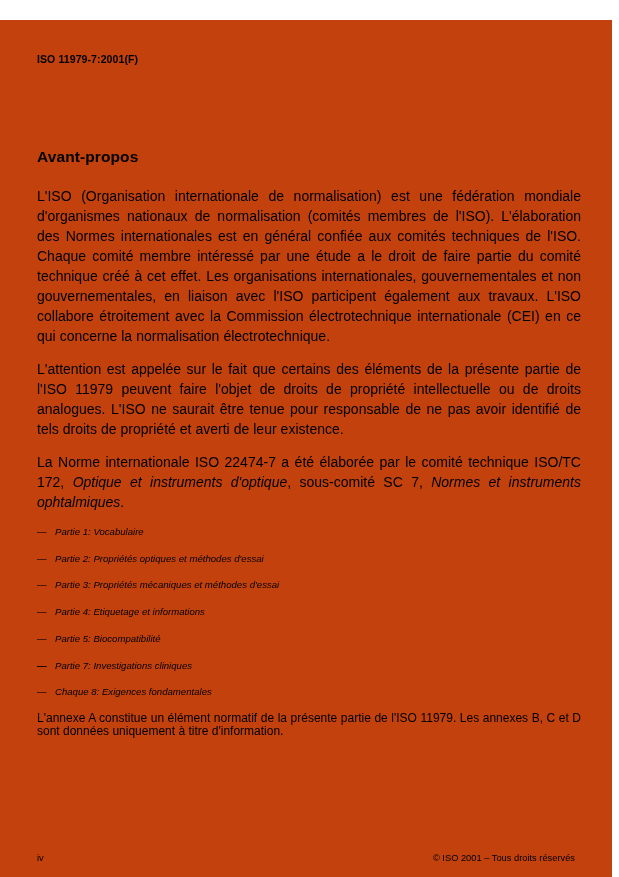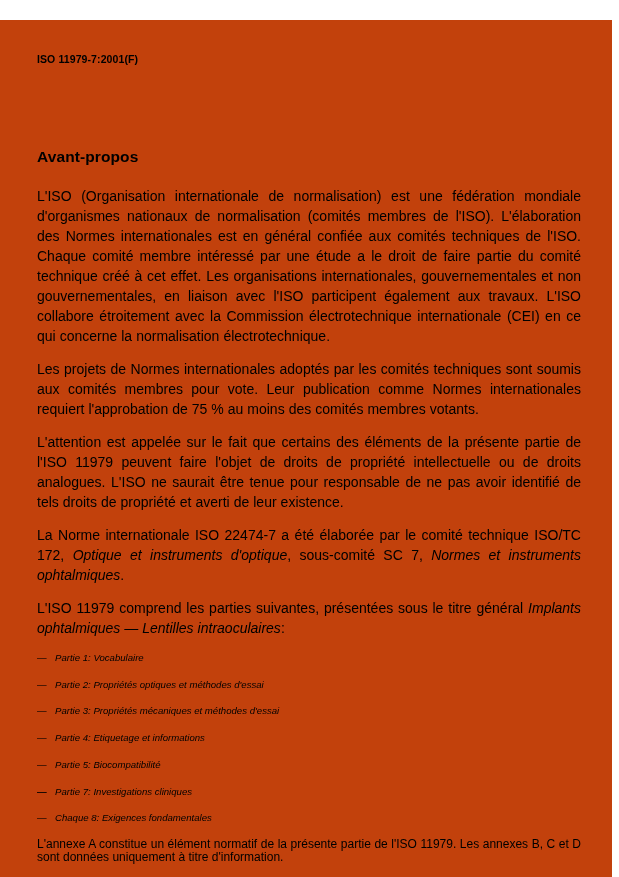--- a/index.html
+++ b/index.html
@@ -100,27 +100,25 @@
 
   <div class="doc-header">ISO 11979-7:2001(F)</div>
 
   <div class="content">
 
     <h1 class="section-title">Avant-propos</h1>
 
     <p class="para">L'ISO (Organisation internationale de normalisation) est une fédération mondiale d'organismes nationaux de normalisation (comités membres de l'ISO). L'élaboration des Normes internationales est en général confiée aux comités techniques de l'ISO. Chaque comité membre intéressé par une étude a le droit de faire partie du comité technique créé à cet effet. Les organisations internationales, gouvernementales et non gouvernementales, en liaison avec l'ISO participent également aux travaux. L'ISO collabore étroitement avec la Commission électrotechnique internationale (CEI) en ce qui concerne la normalisation électrotechnique.</p>
 
 
-    <p class="para">Les projets de Normes internationales adoptés par les comités techniques sont soumis aux comités membres pour vote. Leur publication comme Normes internationales requiert l'approbation de 75 % au moins des comités membres votants.</p>
 
     <p class="para">L'attention est appelée sur le fait que certains des éléments de la présente partie de l'ISO 11979 peuvent faire l'objet de droits de propriété intellectuelle ou de droits analogues. L'ISO ne saurait être tenue pour responsable de ne pas avoir identifié de tels droits de propriété et averti de leur existence.</p>
 
     <p class="para"><span>La Norme internationale ISO 22474-7 a été élaborée par le comité technique ISO/TC 172, </span><i>Optique et instruments d'optique</i><span>, sous-comité SC 7, </span><i>Normes et instruments ophtalmiques</i><span>.</span></p>
 
-    <p class="para"><span>L'ISO 11979 comprend les parties suivantes, présentées sous le titre général </span><i>Implants ophtalmiques — Lentilles intraoculaires</i><span>:</span></p>
 
     <ul class="part-list">
       <li class="listitem">
         <span class="dash">—</span>
         <span>Partie 1: Vocabulaire</span>
       </li>
       <li class="listitem">
         <span class="dash">—</span>
         <span>Partie 2: Propriétés optiques et méthodes d'essai</span>
       </li>
@@ -146,14 +144,18 @@
       <li class="listitem">
         <span class="dash">—</span>
         <span>Chaque 8: Exigences fondamentales</span>
       </li>
     </ul>
 
     <p class="annex-para">L'annexe A constitue un élément normatif de la présente partie de l'ISO 11979. Les annexes B, C et D sont données uniquement à titre d'information.</p>
 
   </div>
 
+  <div class="footer">
+    <span class="footer-page">iv</span>
+    <span class="footer-copy">© ISO 2001 – Tous droits réservés</span>
+  </div>
 
 </div>
 
 </body></html>

